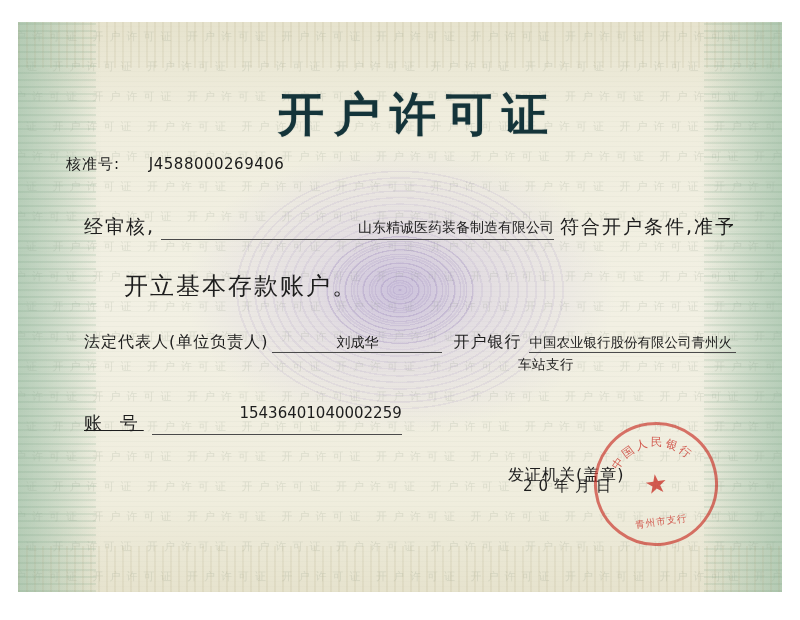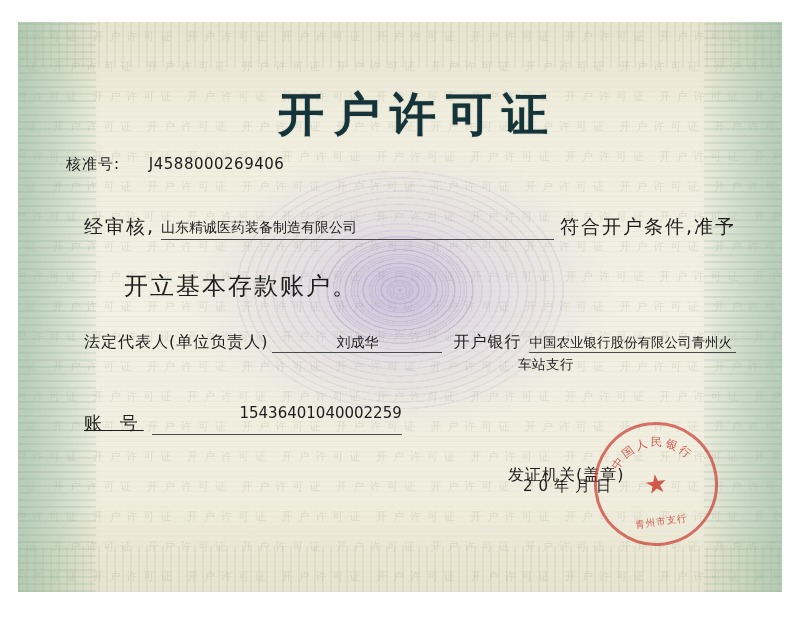--- a/index.html
+++ b/index.html
@@ -174,21 +174,21 @@
     right: 46px;
     font-size: 19px;
     display: flex;
     align-items: flex-end;
   }
   .body-line1 .lead { white-space: nowrap; letter-spacing: 2px; }
   .body-line1 .fill {
     flex: 1;
     margin: 0 6px;
     border-bottom: 1px solid #4a4a4a;
-    text-align: left;
+    text-align: right;
     font-size: 14px;
     padding-bottom: 2px;
     font-family: "DejaVu Sans", sans-serif;
     color: #222;
   }
   .body-line1 .tail { white-space: nowrap; letter-spacing: 2px; }
 
   .body-line2 {
     position: absolute;
     top: 248px;

